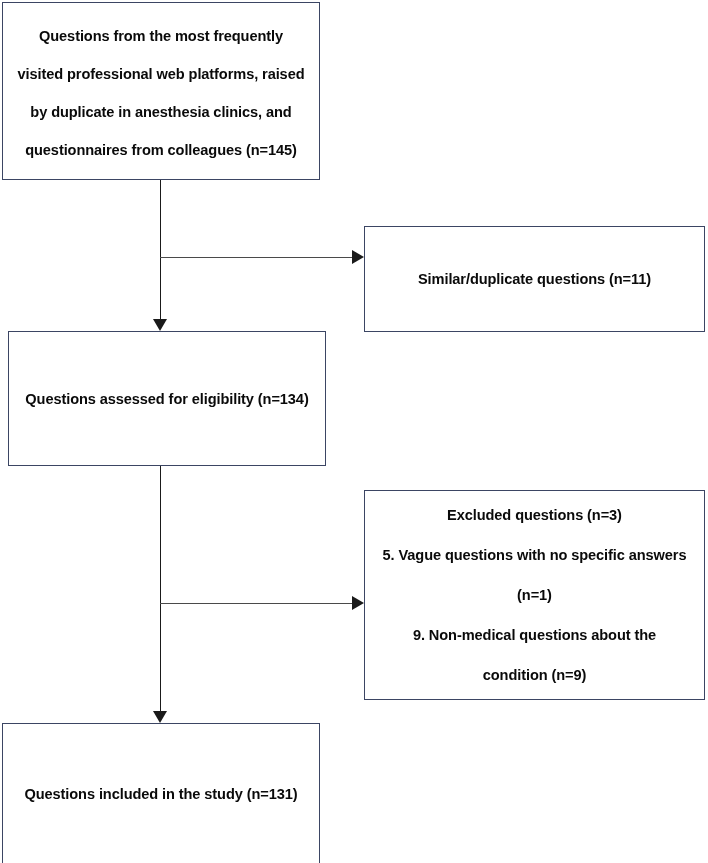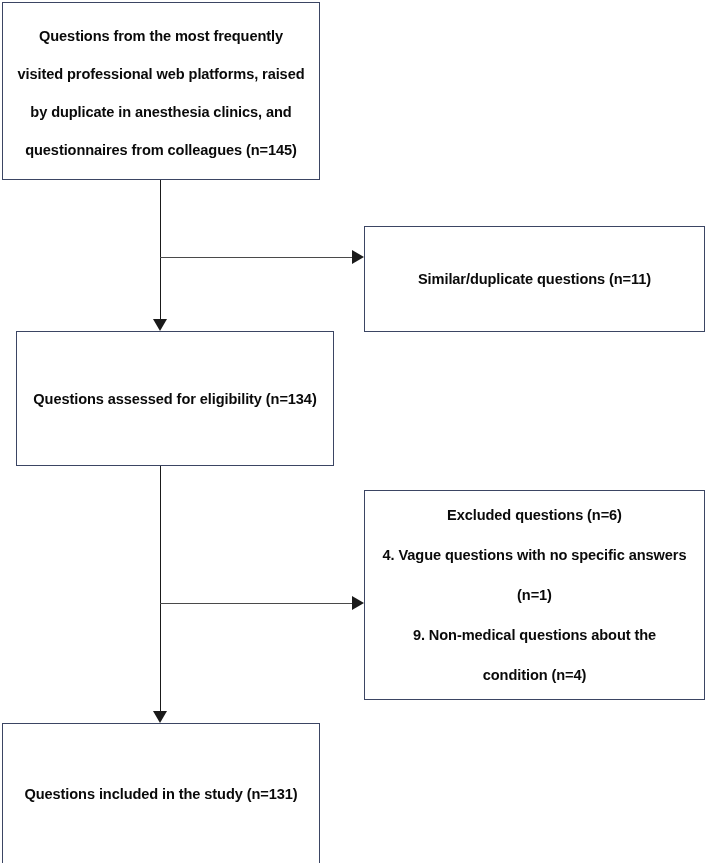--- a/index.html
+++ b/index.html
@@ -36,21 +36,21 @@
     color: #0a0a0a;
     font-size: 14.6px;
     font-weight: 600;
     letter-spacing: -0.1px;
     line-height: 38px;
     white-space: nowrap;
   }
   
   #box-source      { left: 2px;   top: 2px;   width: 318px; height: 178px; padding-top: 4px; }
   #box-duplicates  { left: 364px; top: 206px; width: 341px; height: 106px; margin-top: 20px; }
-  #box-eligibility { left: 16px;   top: 331px; width: 318px; height: 135px; }
+  #box-eligibility { left: 8px;   top: 331px; width: 318px; height: 135px; }
   #box-excluded    { left: 364px; top: 490px; width: 341px; height: 210px; }
   #box-included    { left: 2px;   top: 723px; width: 318px; height: 142px; }
 
   #box-excluded .line { line-height: 40px; }
 
   
   .conn-vline {
     position: absolute;
     width: 0;
     border-left: 1.6px solid #1a1a1a;
@@ -119,24 +119,24 @@
     <span class="line">Questions assessed for eligibility (n=134)</span>
   </div>
 
   <div class="conn-vline" id="vline-2"></div>
   <div class="arrow-down" id="arrowhead-2"></div>
 
   <div class="conn-hline" id="hline-2"></div>
   <div class="arrow-right" id="arrowhead-b2"></div>
 
   <div class="flow-box" id="box-excluded">
-    <span class="line">Excluded questions (n=6)</span>
-    <span class="line">4. Vague questions with no specific answers</span>
+    <span class="line">Excluded questions (n=3)</span>
+    <span class="line">5. Vague questions with no specific answers</span>
     <span class="line">(n=1)</span>
     <span class="line">9. Non-medical questions about the</span>
-    <span class="line">condition (n=4)</span>
+    <span class="line">condition (n=9)</span>
   </div>
 
   <div class="flow-box" id="box-included">
     <span class="line">Questions included in the study (n=131)</span>
   </div>
 
 </div>
 
 </body></html>

